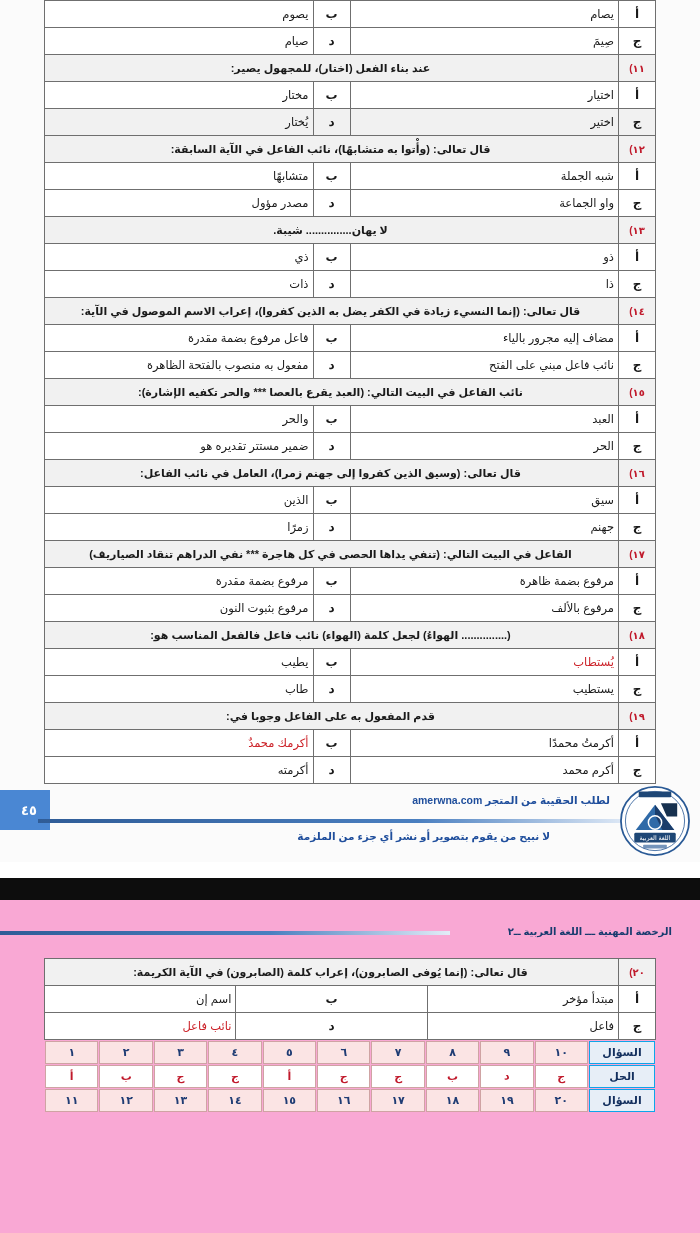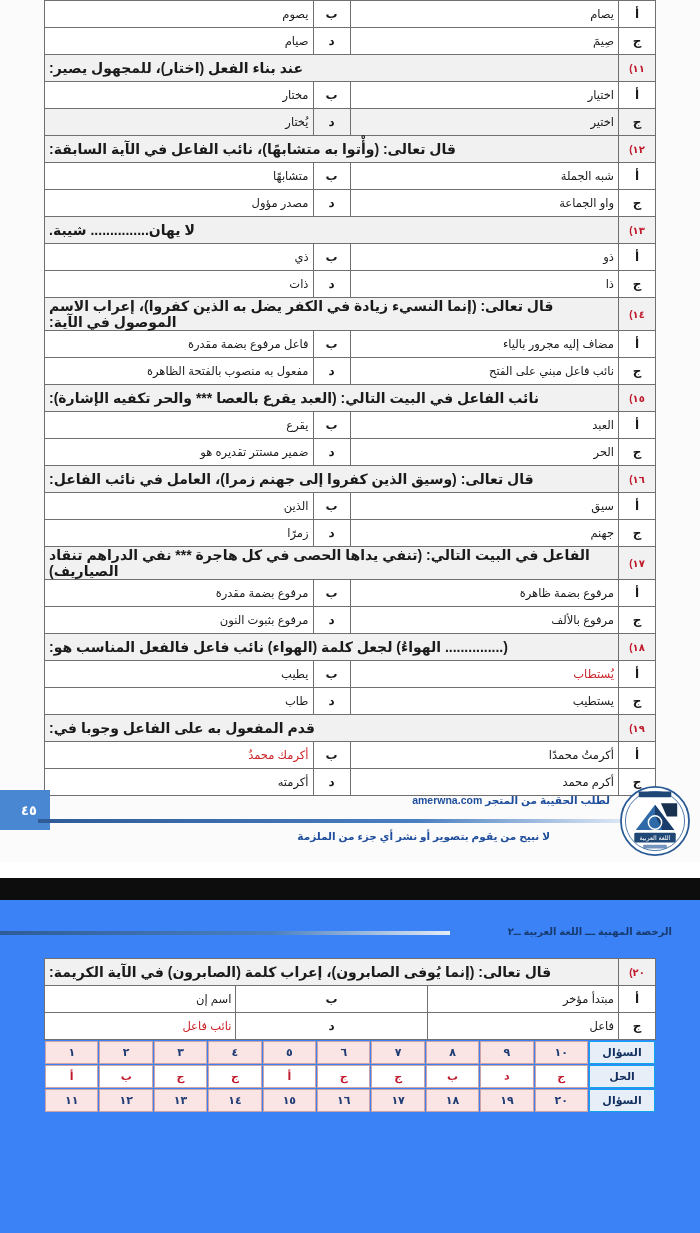--- a/index.html
+++ b/index.html
@@ -47,23 +47,23 @@
   }
   td.qnum{
     width:28px;
     text-align:center;
     color:#c0192b;
     font-weight:700;
     font-size:10px;
     background:#f1f1f1;
   }
   td.qtext{
-    text-align:left;
-    font-weight:700;
-    font-size:14px;
+    text-align:center;
+    font-weight:700;
+    font-size:11px;
     background:#f1f1f1;
     padding-right:6px;
     letter-spacing:-0.2px;
   }
   .ans-red{color:#cc2229;}
   .qrow td{background:#f1f1f1;}
 
   
   .footer{
     position:absolute;
@@ -123,21 +123,21 @@
     position:absolute;
     left:0;right:0;bottom:0;
     height:22px;
     background:#0d0d0d;
   }
   .page-one-white-strip{
     position:absolute;left:0;right:0;bottom:22px;height:16px;background:#ffffff;
   }
 
   
-  .page-two{height:333px;background:#3b82f6;}
+  .page-two{height:333px;background:#f9a8d4;}
   .ptwo-header{
     position:relative;
     height:40px;
     margin-top:18px;
   }
   .ptwo-header-text{
     position:absolute;
     right:28px;
     top:8px;
     font-size:10px;
@@ -286,21 +286,21 @@
       </tr>
 
       <tr class="qrow">
         <td class="qnum">١٥)</td>
         <td class="qtext" colspan="3">نائب الفاعل في البيت التالي: (العبد يقرع بالعصا *** والحر تكفيه الإشارة):</td>
       </tr>
       <tr>
         <td class="letter">أ</td>
         <td class="opt">العبد</td>
         <td class="letter">ب</td>
-        <td class="opt">يقرع</td>
+        <td class="opt">والحر</td>
       </tr>
       <tr>
         <td class="letter">ج</td>
         <td class="opt">الحر</td>
         <td class="letter">د</td>
         <td class="opt">ضمير مستتر تقديره هو</td>
       </tr>
 
       <tr class="qrow">
         <td class="qnum">١٦)</td>

